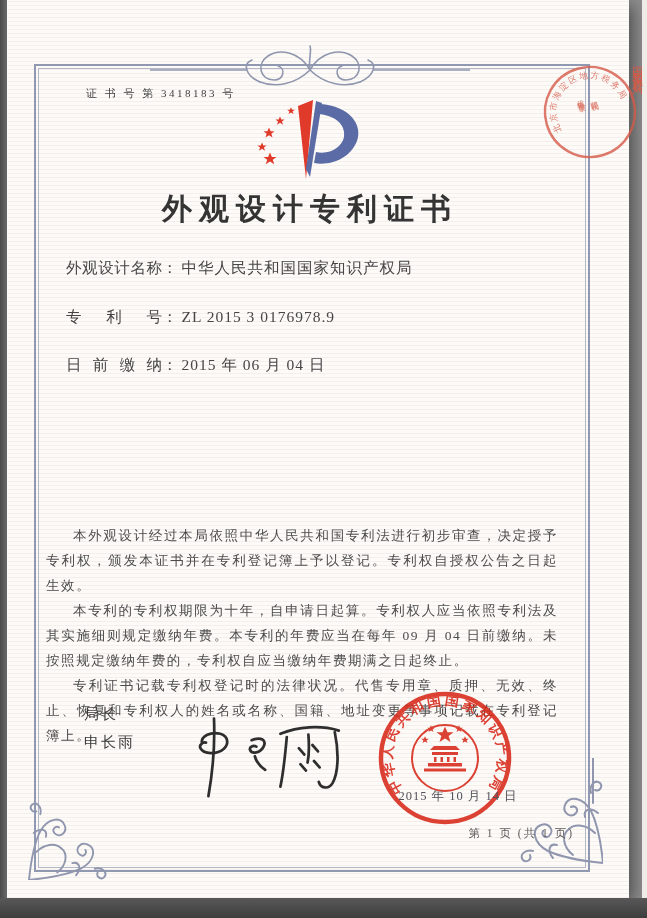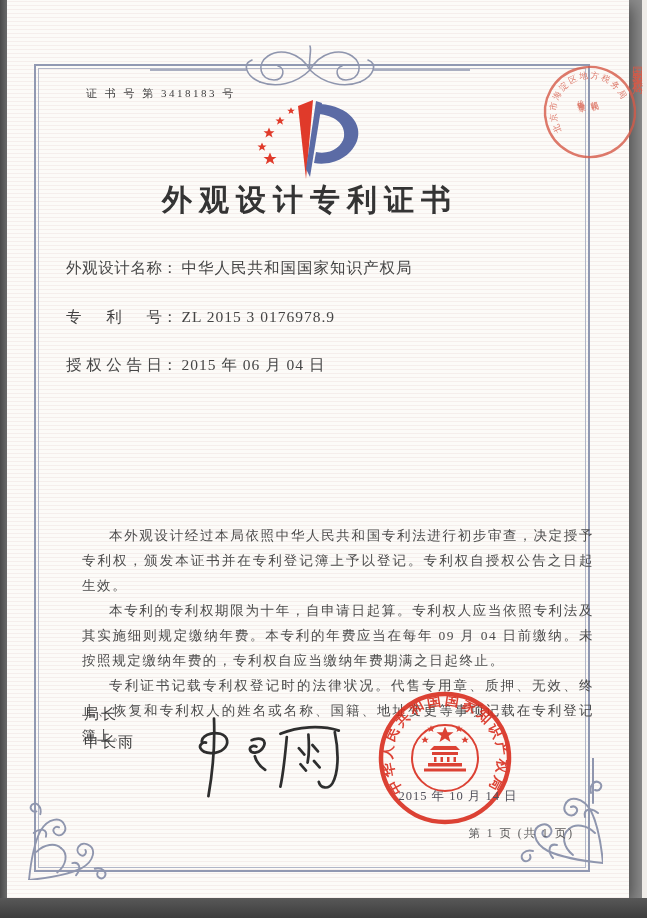--- a/index.html
+++ b/index.html
@@ -9,28 +9,28 @@
     background:repeating-linear-gradient(0deg, rgba(206,160,160,0.14) 0 1px, rgba(255,255,255,0) 1px 4px),#fcfbf8;
     box-shadow:3px 5px 16px rgba(0,0,0,0.5);}
   .left-strip{position:absolute;left:0;top:0;width:7px;height:918px;background:linear-gradient(90deg,#4a4a4a,#6a6a6a);}
   .bottom-strip{position:absolute;left:0;top:898px;width:647px;height:20px;background:linear-gradient(180deg,#585858,#3d3d3d);}
   .white-sliver{position:absolute;left:642px;top:0;width:5px;height:898px;background:#efece8;}
   .frame{position:absolute;left:27px;top:64px;width:552px;height:804px;border:2px solid #9199b2;}
   .frame-inner{position:absolute;inset:2px;border:1px solid #b2b7c8;}
   .ornament{position:absolute;pointer-events:none;}
   .cert-no{position:absolute;left:59px;top:86px;font-size:11px;letter-spacing:2.5px;color:#3e3e3e;margin-left:20px;}
   .logo{position:absolute;left:243px;top:97px;}
-  .title{position:absolute;left:27px;top:180px;width:552px;text-align:center;
+  .title{position:absolute;left:27px;top:189px;width:552px;text-align:center;
     font-size:30px;font-weight:bold;letter-spacing:7px;color:#343434;}
   .fields{position:absolute;left:59px;top:258px;width:500px;}
   .field{height:48.5px;font-size:15.5px;color:#454545;white-space:nowrap;}
   .flabel{display:inline-block;width:96px;text-align:justify;text-align-last:justify;vertical-align:top;}
   .colon{display:inline-block;margin-right:4px;}
   .fvalue{letter-spacing:1px;}
-  .paras{position:absolute;left:75px;top:523px;width:512px;font-size:13.5px;line-height:25px;
+  .paras{position:absolute;left:39px;top:523px;width:512px;font-size:13.5px;line-height:25px;
     color:#4c4c4c;letter-spacing:1.6px;text-align:justify;}
   .paras p{margin:0;text-indent:2em;}
   .signer{position:absolute;left:77px;top:700px;font-size:15px;color:#3a3a3a;letter-spacing:2px;line-height:28px;}
   .signature{position:absolute;left:171px;top:708px;}
   .seal{position:absolute;left:363px;top:683px;}
   .issue-date{position:absolute;left:376px;top:788px;width:150px;text-align:center;
     font-size:12.5px;color:#50505a;letter-spacing:1px;z-index:5;}
   .page-footer{position:absolute;left:27px;top:826px;width:540px;text-align:right;
     font-size:11.5px;color:#5c5c5c;letter-spacing:2px;}
   .corner-stamp{position:absolute;left:531px;top:56px;z-index:4;}
@@ -113,21 +113,21 @@
     <div class="title">外观设计专利证书</div>
 
     <div class="fields">
       <div class="field">
         <span class="flabel">外观设计名称</span><span class="colon">：</span><span class="fvalue">中华人民共和国国家知识产权局</span>
       </div>
       <div class="field">
         <span class="flabel">专利号</span><span class="colon">：</span><span class="fvalue">ZL 2015 3 0176978.9</span>
       </div>
       <div class="field">
-        <span class="flabel">授权公告日</span><span class="colon">：</span><span class="fvalue">2015 年 06 月 04 日</span>
+        <span class="flabel">日前缴纳</span><span class="colon">：</span><span class="fvalue">2015 年 06 月 04 日</span>
       </div>
     </div>
 
     <div class="paras">
       <p>本外观设计经过本局依照中华人民共和国专利法进行初步审查，决定授予专利权，颁发本证书并在专利登记簿上予以登记。专利权自授权公告之日起生效。</p>
       <p>本专利的专利权期限为十年，自申请日起算。专利权人应当依照专利法及其实施细则规定缴纳年费。本专利的年费应当在每年 09 月 04 日前缴纳。未按照规定缴纳年费的，专利权自应当缴纳年费期满之日起终止。</p>
       <p>专利证书记载专利权登记时的法律状况。代售专用章、质押、无效、终止、恢复和专利权人的姓名或名称、国籍、地址变更等事项记载在专利登记簿上。</p>
     </div>
 
     <div class="signer">

